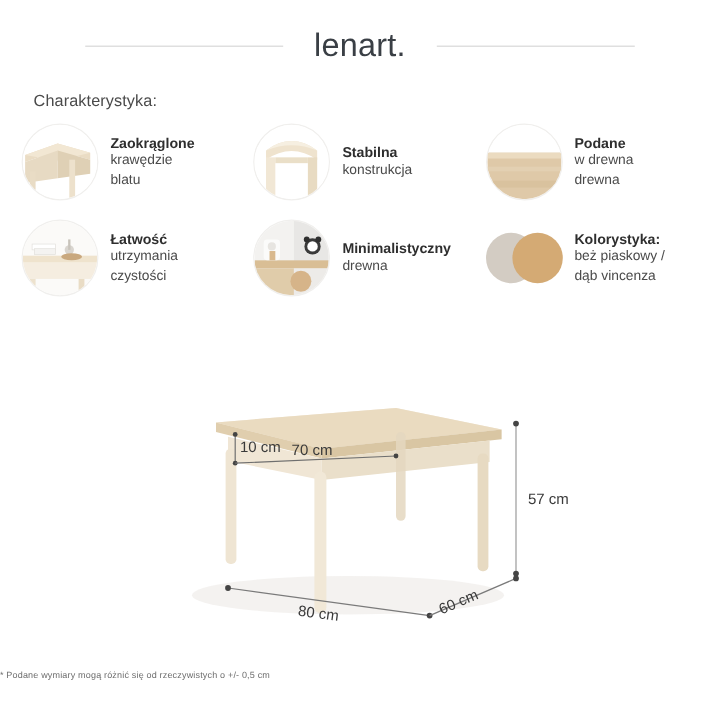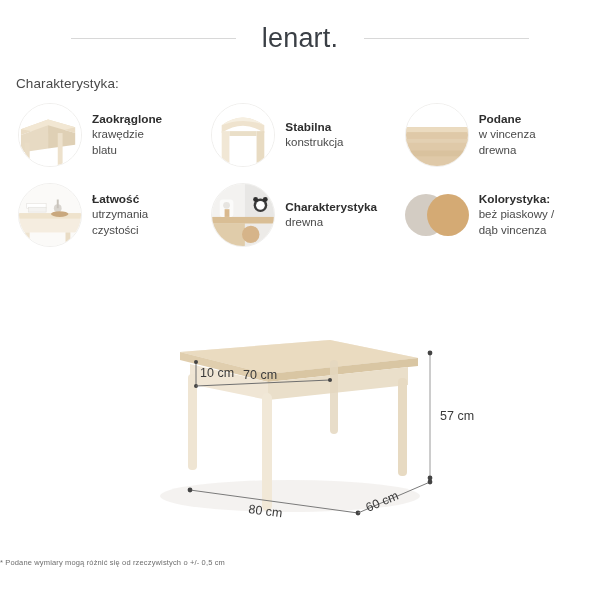--- a/index.html
+++ b/index.html
@@ -34,21 +34,21 @@
   .logo {
     font-size: 27px;
     font-weight: 500;
     letter-spacing: 0.2px;
     color: #3a3f45;
     white-space: nowrap;
   }
 
   
   .section-title {
-    margin: 6px 0 0 16px;
+    margin: 6px 0 0 28px;
     font-size: 13.5px;
     color: #4a4a4a;
     letter-spacing: 0.1px;
   }
 
   
   .features {
     margin: 12px 18px 0 18px;
     display: grid;
     grid-template-columns: repeat(3, 1fr);
@@ -186,21 +186,21 @@
       <svg viewBox="0 0 64 64" preserveAspectRatio="xMidYMid slice">
         <rect x="0" y="0" width="64" height="64" fill="#ffffff"></rect>
         <rect x="0" y="24" width="64" height="40" fill="#DFC9A8"></rect>
         <rect x="0" y="24" width="64" height="5" fill="#EBDBC0"></rect>
         <rect x="0" y="36" width="64" height="4" fill="#E3D0B2"></rect>
         <rect x="0" y="48" width="64" height="6" fill="#D9C29E"></rect>
       </svg>
     </div>
     <div class="feature-text">
       <span class="ft-title">Podane</span>
-      <span class="ft-line">w vincenza</span>
+      <span class="ft-line">w drewna</span>
       <span class="ft-line">drewna</span>
     </div>
   </div>
 
   <div class="feature">
     <div class="thumb">
       <svg viewBox="0 0 64 64" preserveAspectRatio="xMidYMid slice">
         <rect x="0" y="0" width="64" height="64" fill="#FBFAF8"></rect>
         <rect x="0" y="30" width="64" height="6" fill="#EFE3CD"></rect>
         <rect x="0" y="36" width="64" height="14" fill="#F5EDE0"></rect>
@@ -232,21 +232,21 @@
         <rect x="8" y="16" width="14" height="18" rx="3" fill="#FBFBFA"></rect>
         <circle cx="15" cy="22" r="3.5" fill="#E7E5E1"></circle>
         <rect x="13" y="26" width="5" height="8" fill="#D9B98E"></rect>
         <circle cx="50" cy="22" r="7" fill="#3A3A3A"></circle>
         <circle cx="50" cy="22" r="4.5" fill="#FFFFFF"></circle>
         <circle cx="45" cy="16" r="2.5" fill="#2F2F2F"></circle>
         <circle cx="55" cy="16" r="2.5" fill="#2F2F2F"></circle>
       </svg>
     </div>
     <div class="feature-text">
-      <span class="ft-title">Charakterystyka</span>
+      <span class="ft-title">Minimalistyczny</span>
       <span class="ft-line">drewna</span>
     </div>
   </div>
 
   <div class="feature">
     <div class="swatches">
       <div class="sw sw-a" style="background:#D3CCC3;"></div>
       <div class="sw sw-b" style="background:#D4AA74;"></div>
     </div>
     <div class="feature-text">

